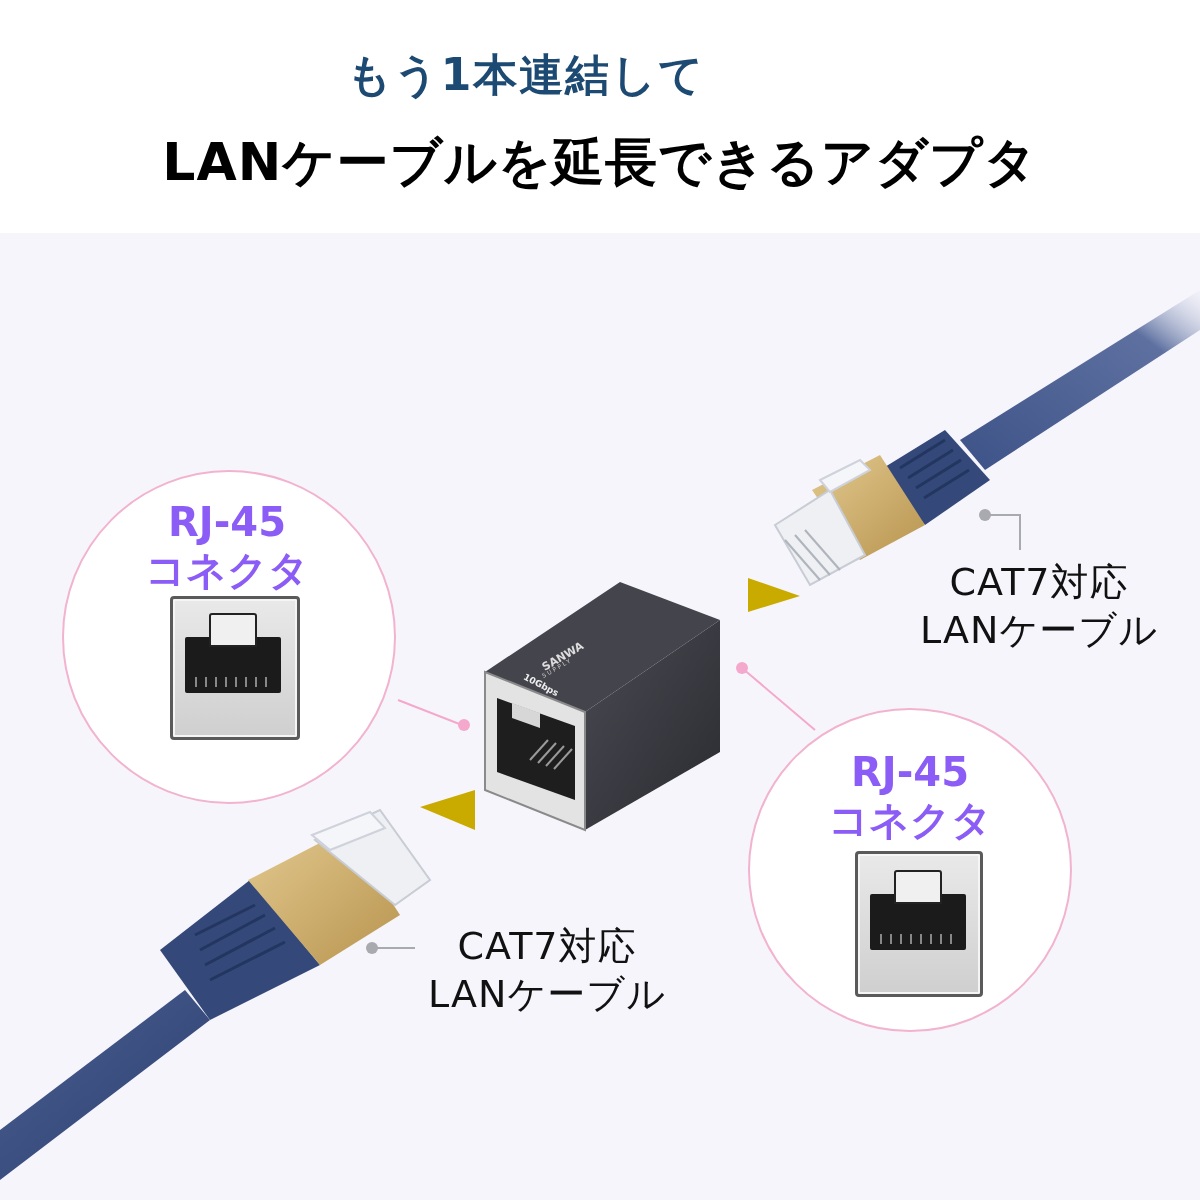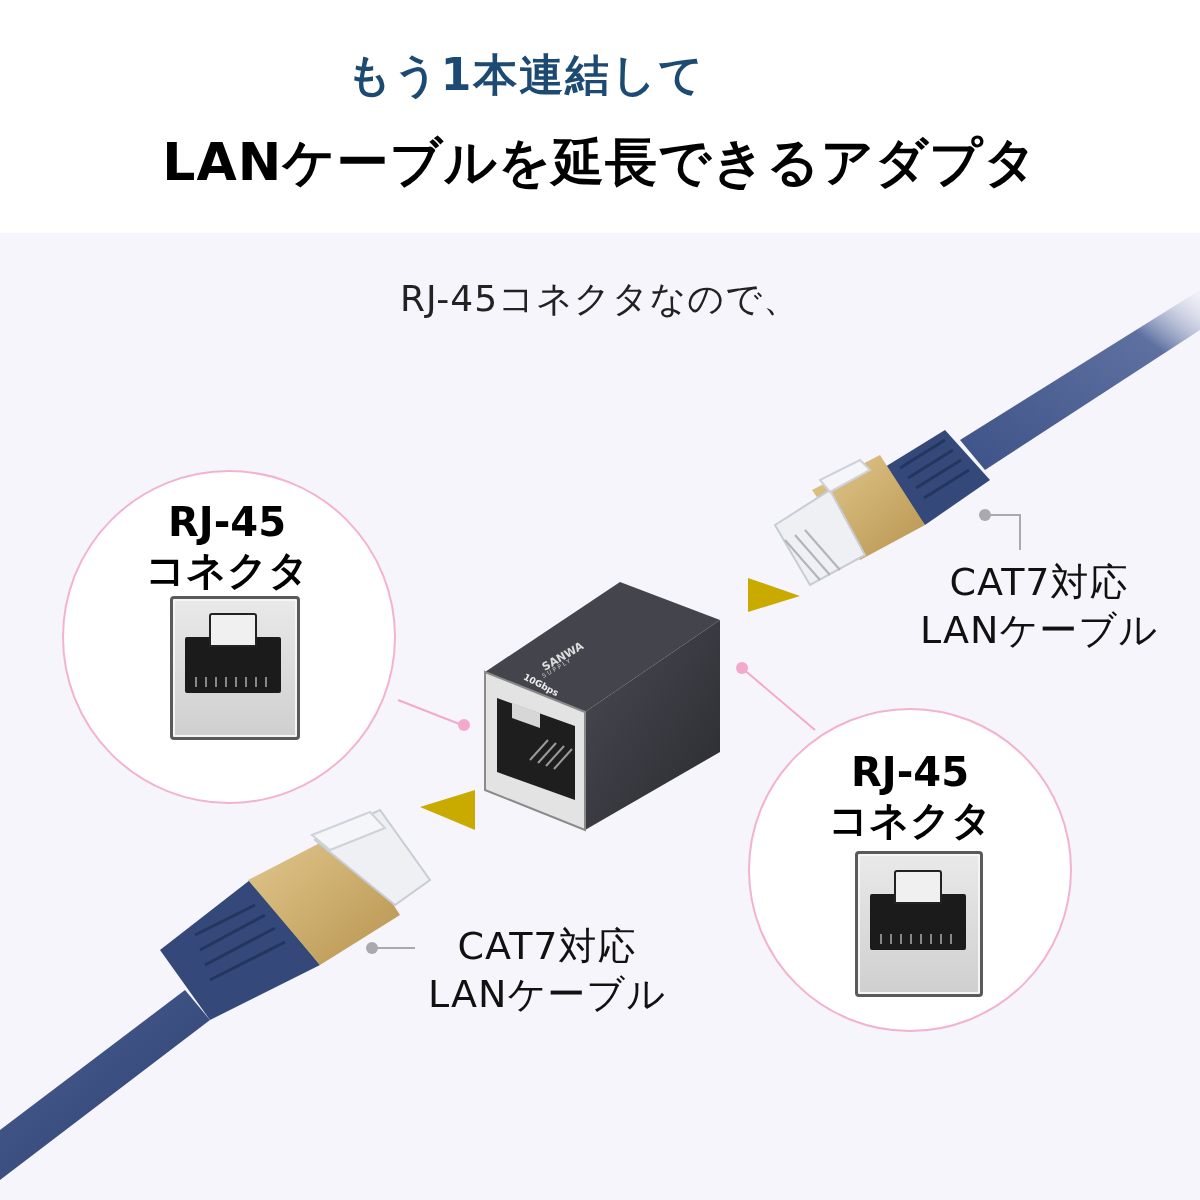--- a/index.html
+++ b/index.html
@@ -26,21 +26,21 @@
   .desc {
     position: absolute; left: 0; width: 1200px; top: 272px;
     text-align: center; font-size: 36px; color: #222; line-height: 54px;
     letter-spacing: 1px;
   }
   .circle {
     position: absolute; border-radius: 50%;
     background: #ffffff; border: 2px solid #f2b3cf;
   }
   .circle-label {
-    position: absolute; text-align: center; color: #000000;
+    position: absolute; text-align: center; color: #8b5cf6;
     font-weight: bold; font-size: 40px; line-height: 48px;
   }
   .port {
     position: absolute; background: linear-gradient(#e9e9e9, #cfcfcf);
     border: 3px solid #5a5a5a; border-radius: 4px;
     box-shadow: inset 0 0 0 2px #f5f5f5;
   }
   .port .hole {
     position: absolute; background: #1b1b1b; border-radius: 2px;
   }
@@ -59,21 +59,20 @@
   svg { position: absolute; left: 0; top: 0; }
 </style>
 </head>
 <body>
 
 <div class="header"></div>
 <div class="subtitle">もう1本連結して</div>
 <div class="title">LANケーブルを延長できるアダプタ</div>
 
 <div class="desc">
-  <div>RJ-45コネクタなので、</div>
 </div>
 
 <svg width="1200" height="1200" viewBox="0 0 1200 1200">
   <defs>
     <linearGradient id="cableGrad" x1="0" y1="0" x2="1" y2="1">
       <stop offset="0" stop-color="#4a5f92"></stop>
       <stop offset="1" stop-color="#2c3f6e"></stop>
     </linearGradient>
     <linearGradient id="goldGrad" x1="0" y1="0" x2="1" y2="1">
       <stop offset="0" stop-color="#e2c98f"></stop>

